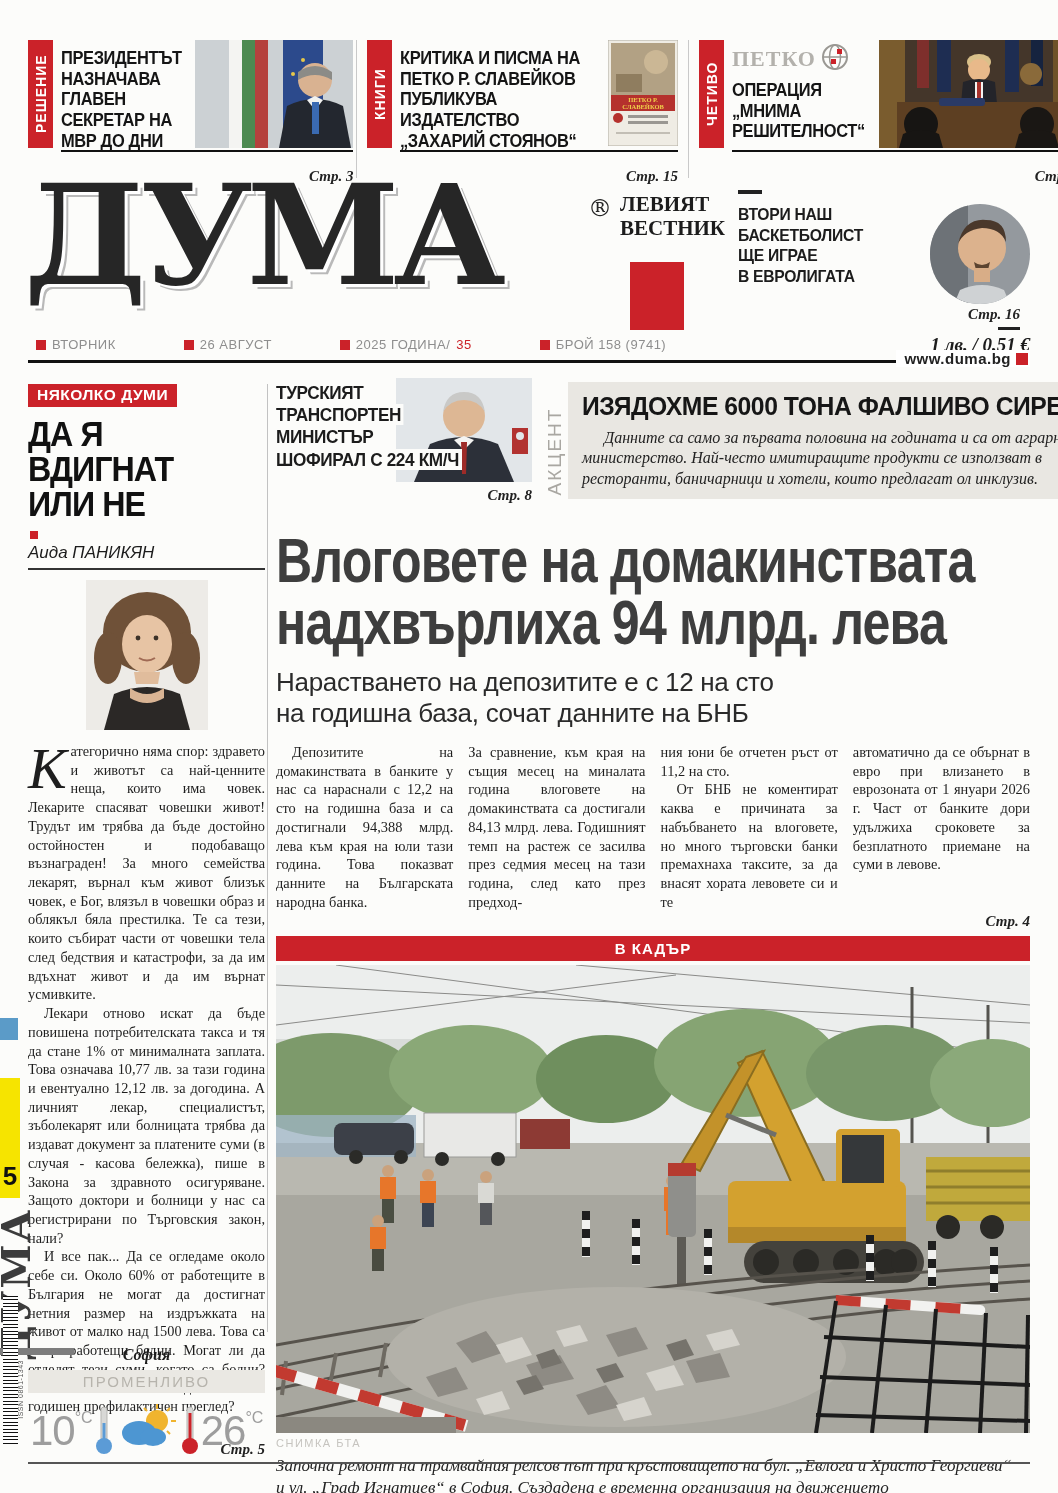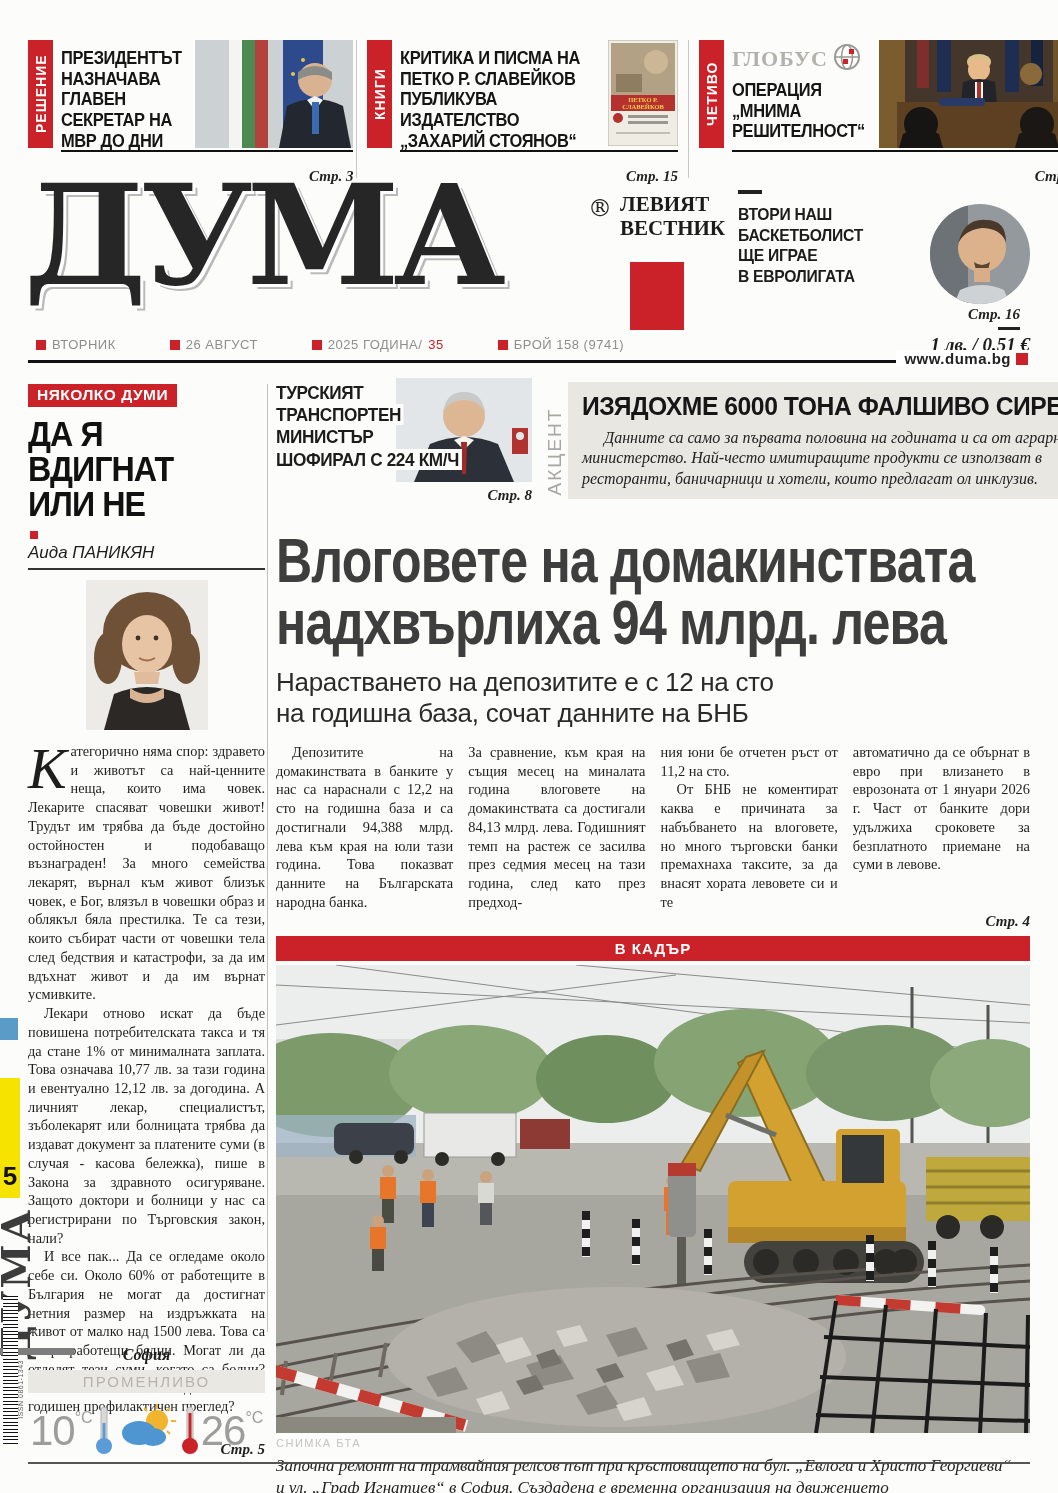--- a/index.html
+++ b/index.html
@@ -44,21 +44,21 @@
   .logo-r { position:absolute; left:560px; top:12px; font-size:24px; color:#262626; font-family:"DejaVu Serif", serif; }
   .tagline { position:absolute; left:592px; top:10px; font-family:"Liberation Serif", serif; font-weight:bold; font-size:21px; line-height:1.15; color:#1c1c1c; white-space:pre-line; }
   .red-block { position:absolute; left:602px; top:80px; width:54px; height:68px; background:#cb2229; }
   .bb { position:absolute; right:0; top:8px; width:292px; }
   .bb-dash { width:24px; height:4px; background:#222; margin-bottom:10px; }
   .bb-row { display:flex; gap:8px; }
   .bb-headline { font-weight:bold; font-size:16.5px; line-height:1.25; letter-spacing:-0.3px; white-space:pre-line; transform:scaleX(0.95); transform-origin:left top; flex:1; }
   .bb-photo { flex:none; width:100px; height:100px; border-radius:50%; overflow:hidden; }
   .bb-page { margin-top:2px; padding-right:10px; }
   .bb-dash2 { width:22px; height:3px; background:#222; margin:4px 10px 0 auto; }
-  .dateline { position:absolute; left:8px; bottom:6px; display:flex; gap:54px; font-size:13px; color:#8e8e8e; letter-spacing:0.5px; }
+  .dateline { position:absolute; left:8px; bottom:6px; display:flex; gap:68px; font-size:13px; color:#8e8e8e; letter-spacing:0.5px; }
   .dl-item { display:flex; align-items:center; gap:6px; }
   .dl-sq { width:10px; height:10px; background:#cb2229; flex:none; }
   .dl-accent { color:#cb2229; }
   .price { position:absolute; right:0; bottom:2px; font-family:"Liberation Serif", serif; font-style:italic; font-weight:bold; font-size:19px; }
   .mast-rule { position:absolute; left:28px; top:360px; width:1002px; height:3px; background:#111; }
   .website { position:absolute; right:28px; top:350px; background:#fff; padding:0 2px 0 8px; display:flex; align-items:center; gap:5px; font-weight:bold; font-size:15px; letter-spacing:0.5px; color:#222; }
   .website .dl-sq { width:12px; height:12px; }
 
   
   .opinion { position:absolute; left:28px; top:384px; width:237px; }
@@ -183,21 +183,21 @@
         <div class="teaser-page pageref">Стр. 15</div>
       </div>
     </div>
 
     <div class="teaser t3">
       <div class="teaser-tag">ЧЕТИВО</div>
       <div class="teaser-body">
         <div class="teaser-main">
           <div style="flex:1;">
             <div class="globus-row">
-              <span class="globus-word">ГЛОБУС</span>
+              <span class="globus-word">ПЕТКО</span>
               <span>
                 <svg width="30" height="30" viewBox="0 0 30 30">
                   <circle cx="15" cy="15" r="12" fill="none" stroke="#9a9893" stroke-width="2"></circle>
                   <ellipse cx="15" cy="15" rx="5.5" ry="12" fill="none" stroke="#9a9893" stroke-width="1.5"></ellipse>
                   <line x1="3" y1="15" x2="27" y2="15" stroke="#9a9893" stroke-width="1.5"></line>
                   <rect x="17" y="7" width="5" height="5" fill="#cb2229"></rect>
                   <rect x="11" y="17" width="5" height="5" fill="#cb2229"></rect>
                 </svg>
               </span>
             </div>

